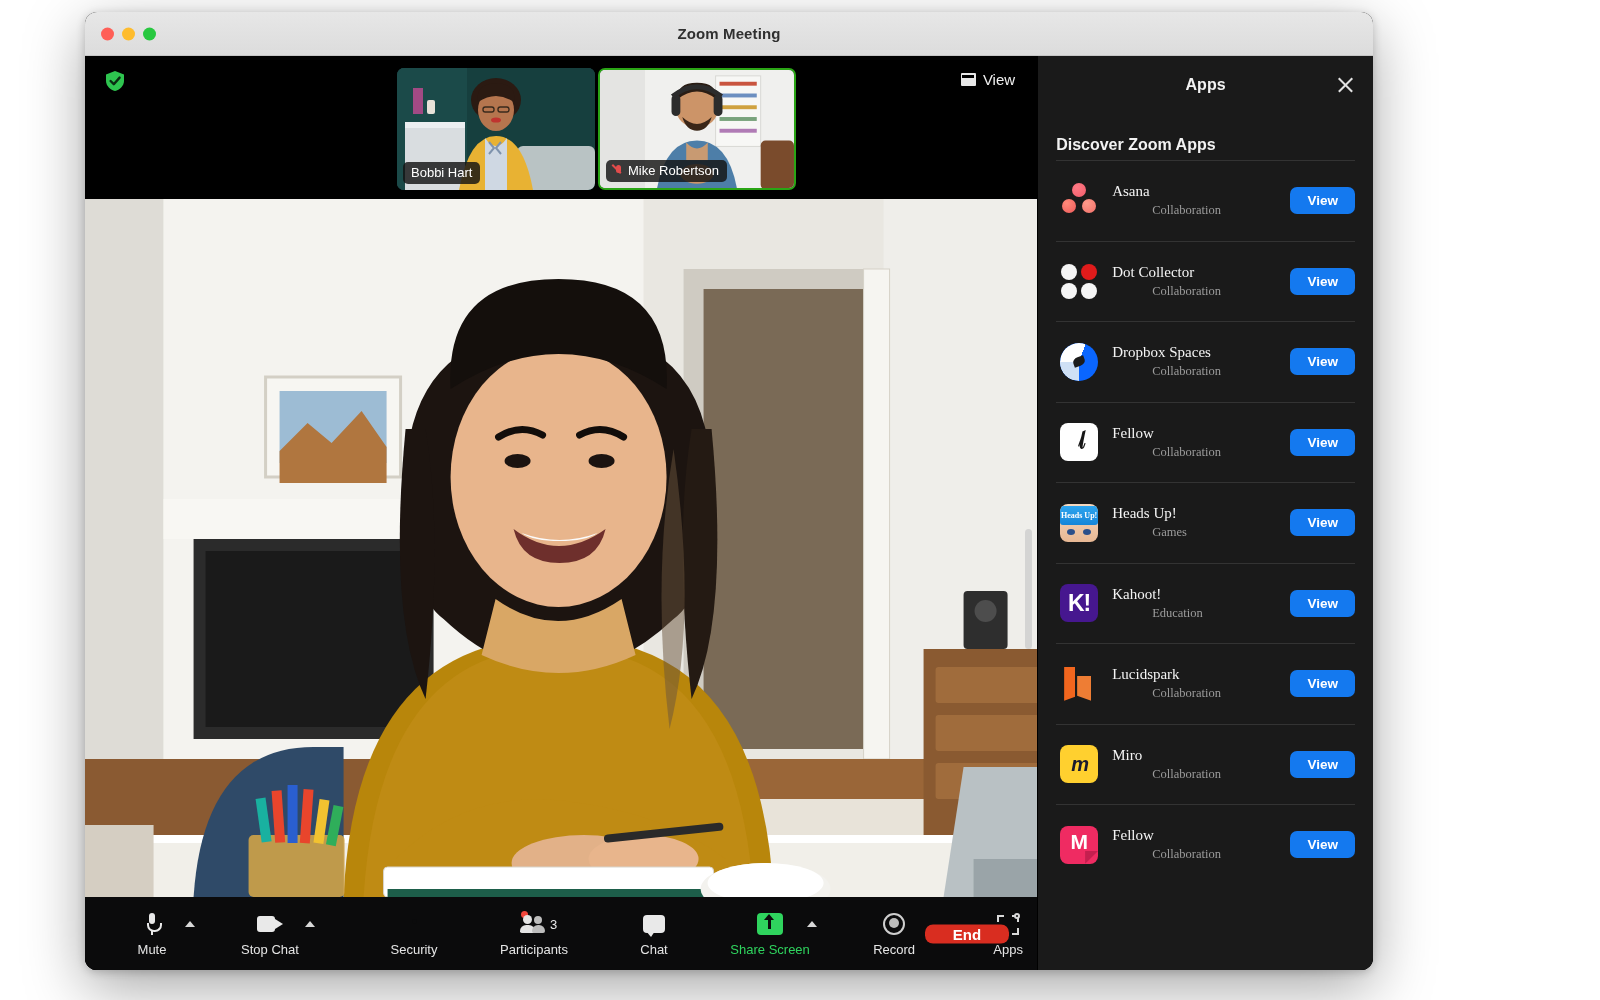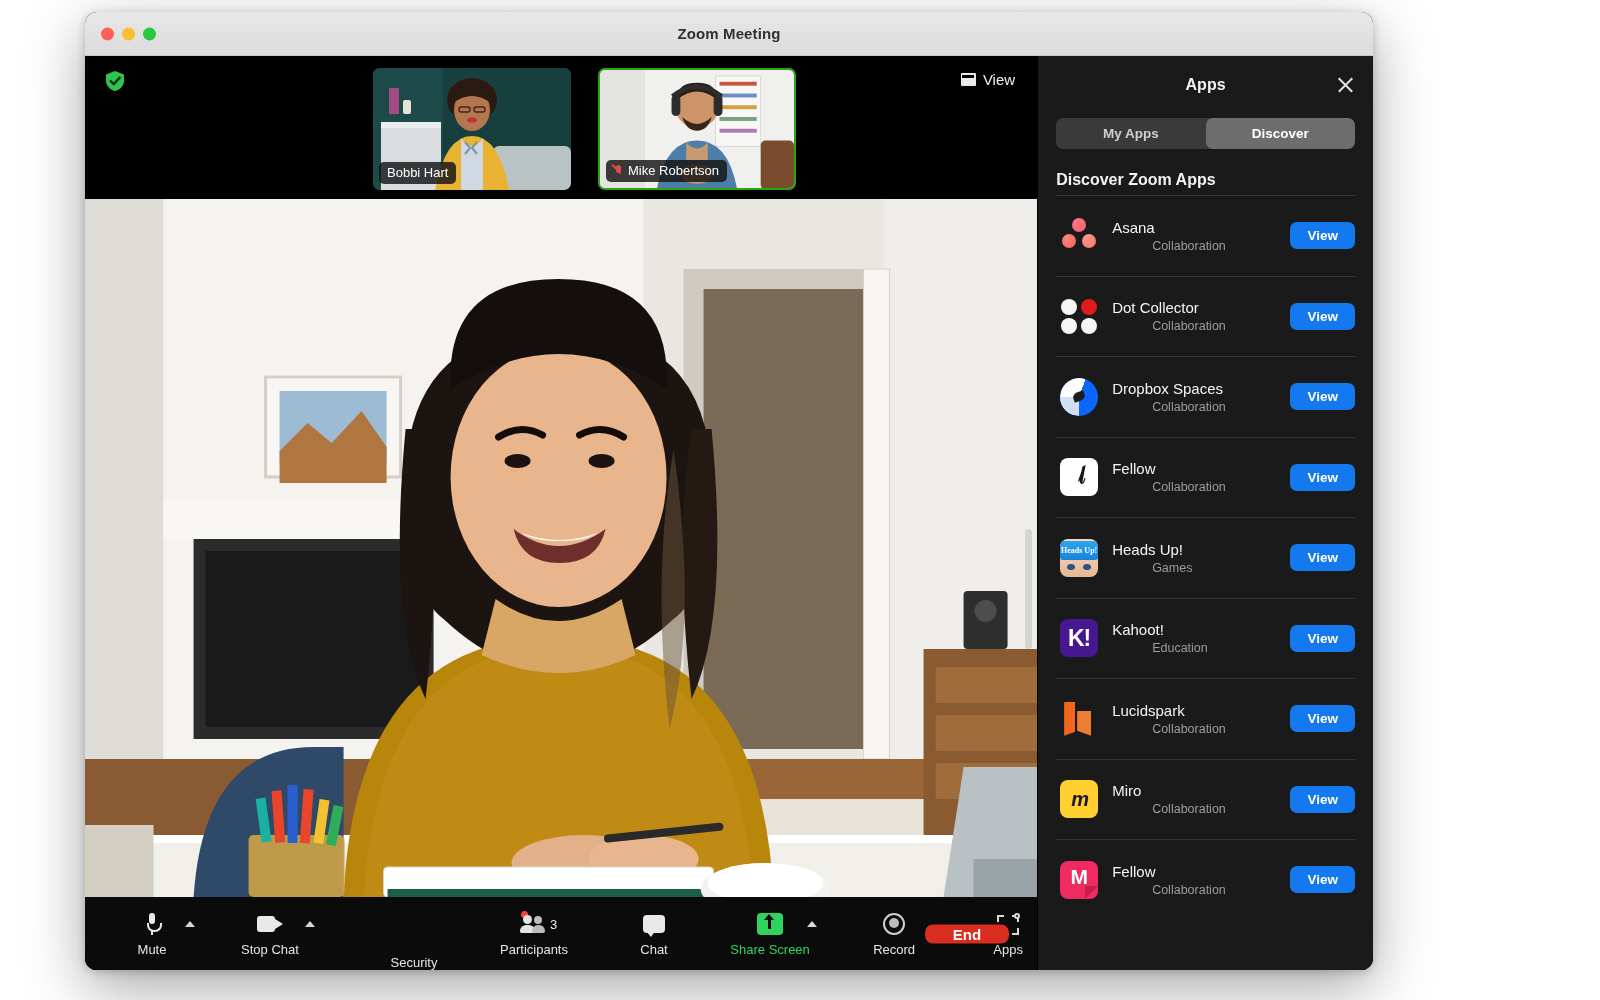--- a/index.html
+++ b/index.html
@@ -91,21 +91,21 @@
     background-image: linear-gradient(90deg,#000 0 2.5px,transparent 2.5px 4.5px,#000 4.5px 7.5px,transparent 7.5px 9.5px,#000 9.5px 12px);
   }
 
   .thumb {
     position: absolute; top: 12px;
     width: 198px; height: 122px;
     border-radius: 7px;
     overflow: hidden;
     background: #1b1f24;
   }
-  #thumb-0 { left: 288px; }
+  #thumb-0 { left: 312px; }
   #thumb-1 { left: 513px; border: 2px solid #2aa515; }
   .thumb-photo { position: absolute; inset: 0; }
   .name-tag {
     position: absolute; left: 6px; bottom: 6px;
     max-width: 175px;
     background: rgba(20,20,20,0.82);
     color: #fff; font-size: 13px;
     padding: 3px 8px 4px 8px;
     border-radius: 5px;
     display: flex; align-items: center; gap: 5px;
@@ -289,21 +289,21 @@
     gap: 14px;
   }
   .app-row:first-child { border-top: 1px solid #333333; }
   .app-icon {
     width: 38px; height: 38px; flex: none;
     position: relative;
     border-radius: 8px;
     overflow: hidden;
     margin-left: 4px;
   }
-  .app-text { flex: 1; min-width: 0; }
+  .app-text { flex: 1; min-width: 0; font-family: Liberation Serif, serif; }
   .app-name {
     font-size: 15px; color: #f4f4f4; margin-bottom: 3px;
     white-space: nowrap; overflow: hidden; text-overflow: ellipsis;
   }
   .app-cat { font-size: 12.5px; color: #9c9c9c; margin-left: 40px; }
   .app-view-btn {
     flex: none;
     background: #1479ef; color: #fff;
     font-size: 13.5px; font-weight: bold;
     padding: 6px 17px;
@@ -552,21 +552,21 @@
         <div class="caret" style="margin-left:4px; position:relative; top:-10px;"></div>
 
         <div class="ctrl" style="margin-left:46px;">
           <div class="ico-row">
               <span class="ic-cam"></span>
             </div>
           <div class="ctl-label">Stop Chat</div>
         </div>
         <div class="caret" style="margin-left:6px; position:relative; top:-10px;"></div>
 
-        <div class="ctrl" style="margin-left:70px;justify-content:space-between;">
+        <div class="ctrl" style="margin-left:70px;">
           <div class="ico-row">
               <span class="ic-shield"><span class="sh"></span><span class="plus"></span></span>
             </div>
           <div class="ctl-label">Security</div>
         </div>
 
         <div class="ctrl" style="margin-left:62px;">
           <div class="ico-row">
             <span class="ic-people">
               <span class="dot"></span>
@@ -621,24 +621,20 @@
       </div>
     </div>
 
     <div id="apps-panel">
 
       <div id="panel-header">
         <div id="panel-title">Apps</div>
         <div id="panel-close"></div>
       </div>
 
-      <div id="seg-control">
-        <div class="seg">My Apps</div>
-        <div class="seg active">Discover</div>
-      </div>
 
       <div id="section-heading">Discover Zoom Apps</div>
 
       <div id="apps-list">
 
         <div class="app-row">
           <div class="app-icon ico-asana">
             <span class="a1"></span>
               <span class="a2"></span>
               <span class="a3"></span>

